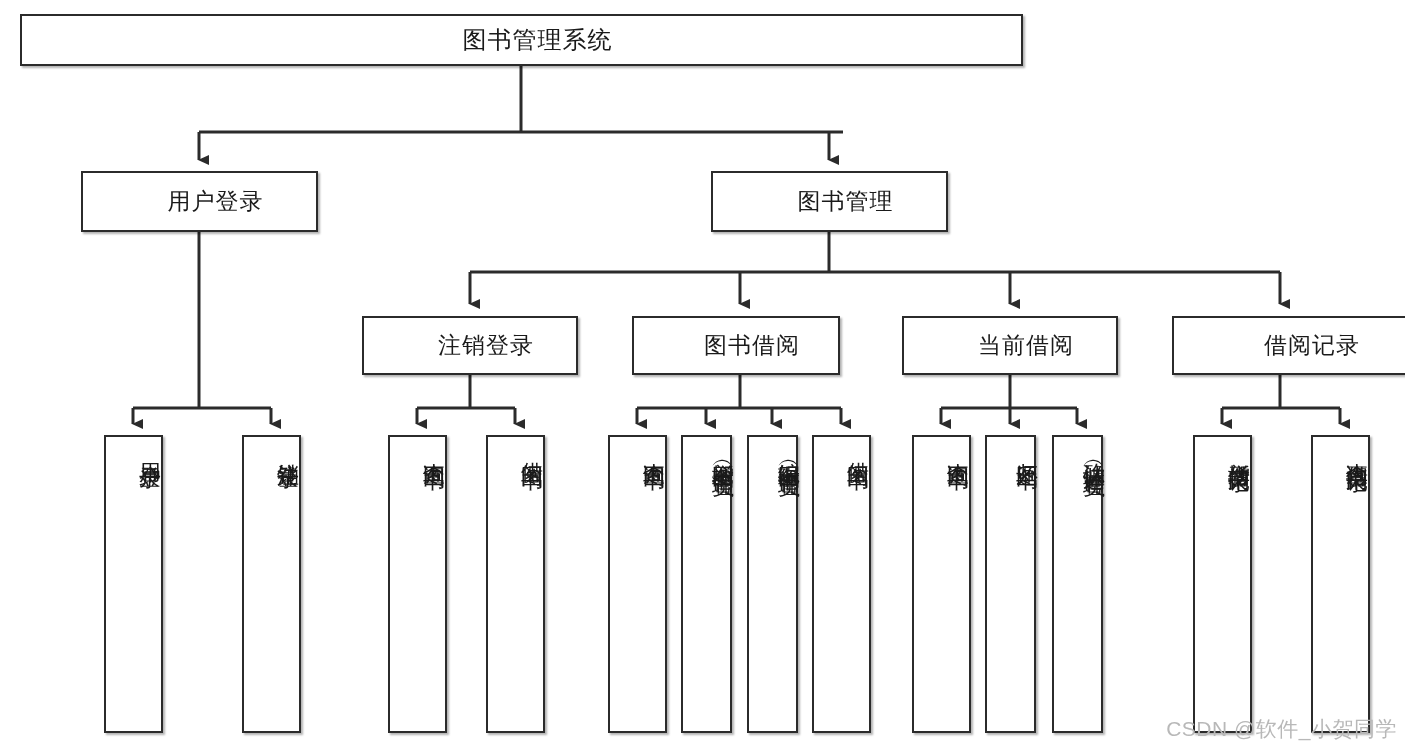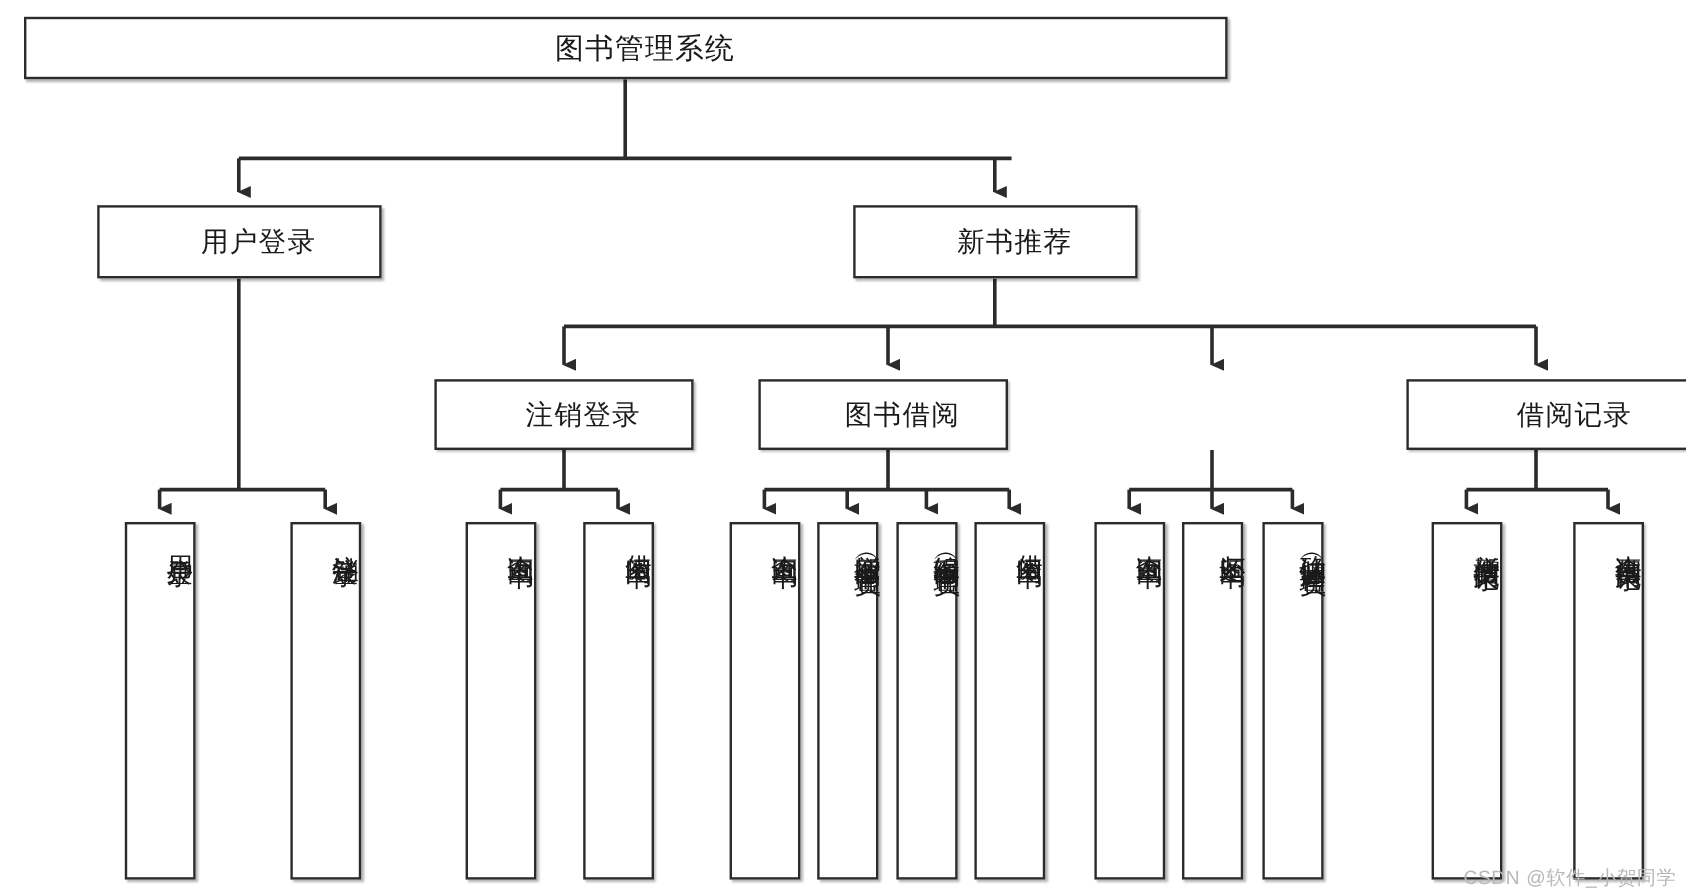--- a/index.html
+++ b/index.html
@@ -35,21 +35,21 @@
   .node.v .vtxt{
     writing-mode:vertical-rl;
     text-orientation:upright;
     line-height:1.04;
     white-space:nowrap;
   }
 
   .watermark{
     position:absolute;
     right:8px;bottom:4px;
-    font-size:16px;
+    font-size:21px;
     color:#b8b8b8;
     letter-spacing:.5px;
     white-space:nowrap;
     margin-left:47px;
   }
 </style>
 </head>
 <body>
 
 <div id="canvas">
@@ -100,24 +100,25 @@
       <path d="M1280,375 L1280,408"></path>
       <path d="M1222,408 L1340,408"></path>
       <path d="M1222,408 L1222,424" marker-end="url(#ah)"></path>
       <path d="M1340,408 L1340,424" marker-end="url(#ah)"></path>
     </g>
   </svg>
 
   <div class="node h root" style="left:20px;top:14px;width:1003px;height:52px;">图书管理系统</div>
 
   <div class="node h" style="left:81px;top:171px;width:237px;height:61px;">用户登录</div>
-  <div class="node h" style="left:711px;top:171px;width:237px;height:61px;">新书推荐</div>
+  <div class="node h" style="left:711px;top:171px;width:237px;height:61px;">图书管理</div>
 
   <div class="node h" style="left:362px;top:316px;width:216px;height:59px;">注销登录</div>
   <div class="node h" style="left:632px;top:316px;width:208px;height:59px;">图书借阅</div>
+  <div class="node h" style="left:902px;top:316px;width:216px;height:59px;">当前借阅</div>
   <div class="node h" style="left:1172px;top:316px;width:248px;height:59px;">借阅记录</div>
 
   <div class="node v" style="left:104px;top:435px;width:59px;height:298px;">
     <span class="vtxt">用户登录</span>
   </div>
   <div class="node v" style="left:242px;top:435px;width:59px;height:298px;">
     <span class="vtxt">注销登录</span>
   </div>
 
   <div class="node v" style="left:388px;top:435px;width:59px;height:298px;">

